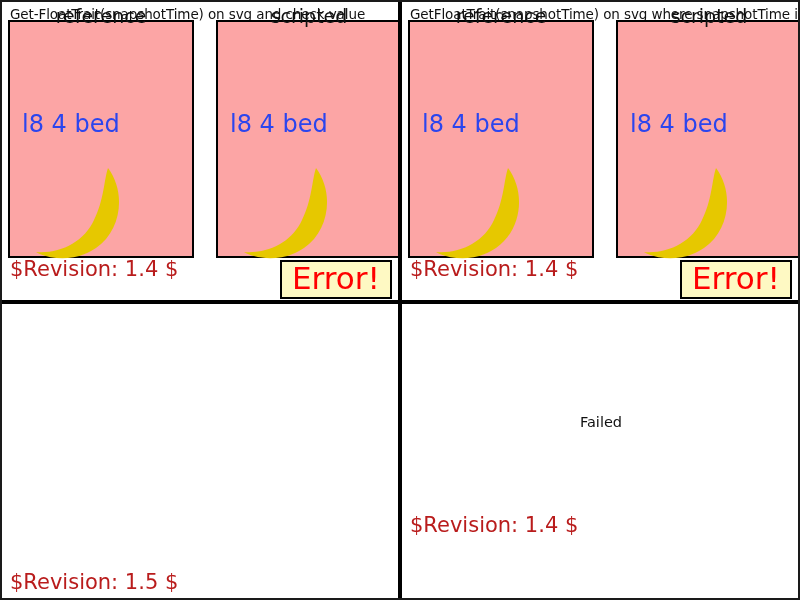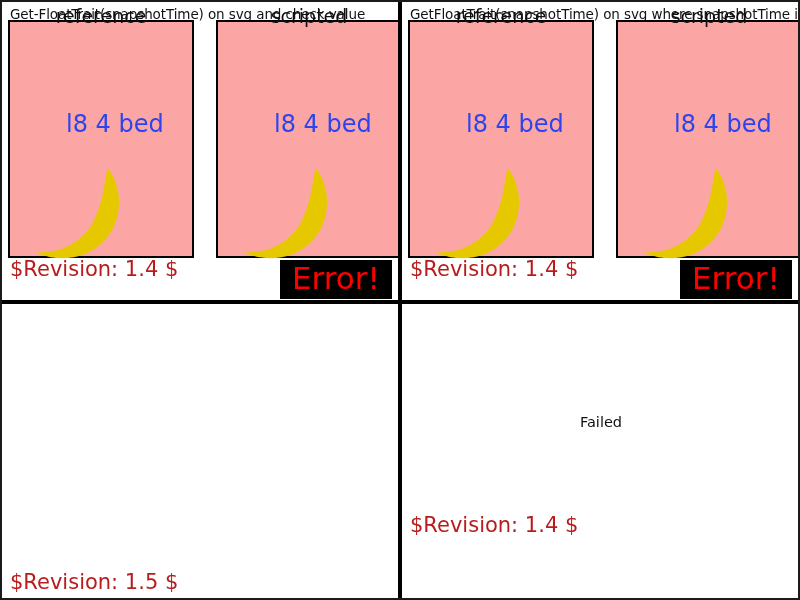--- a/index.html
+++ b/index.html
@@ -86,21 +86,20 @@
     white-space: nowrap;
   }
 
   .blue-text {
     position: absolute;
     left: 12px;
     top: 88px;
     font-size: 24px;
     color: #2b45ee;
     white-space: nowrap;
-    margin-left: 44px;
   }
 
   
   .moon-wrap {
     position: absolute;
     left: 20px;
     top: 142px;
     width: 110px;
     height: 96px;
   }
@@ -116,21 +115,21 @@
   }
   .revision-top { top: 255px; }
   .revision-bottom { bottom: 6px; }
 
   .error-box {
     position: absolute;
     right: 8px;
     top: 258px;
     box-sizing: border-box;
     border: 2px solid #000000;
-    background: #000000;
+    background: #fef9c3;
     padding: 0 10px 2px 10px;
     font-size: 31px;
     color: #ff0000;
     line-height: 1.06;
     white-space: nowrap;
   }
 
   
   .tiny-note {
     position: absolute;

